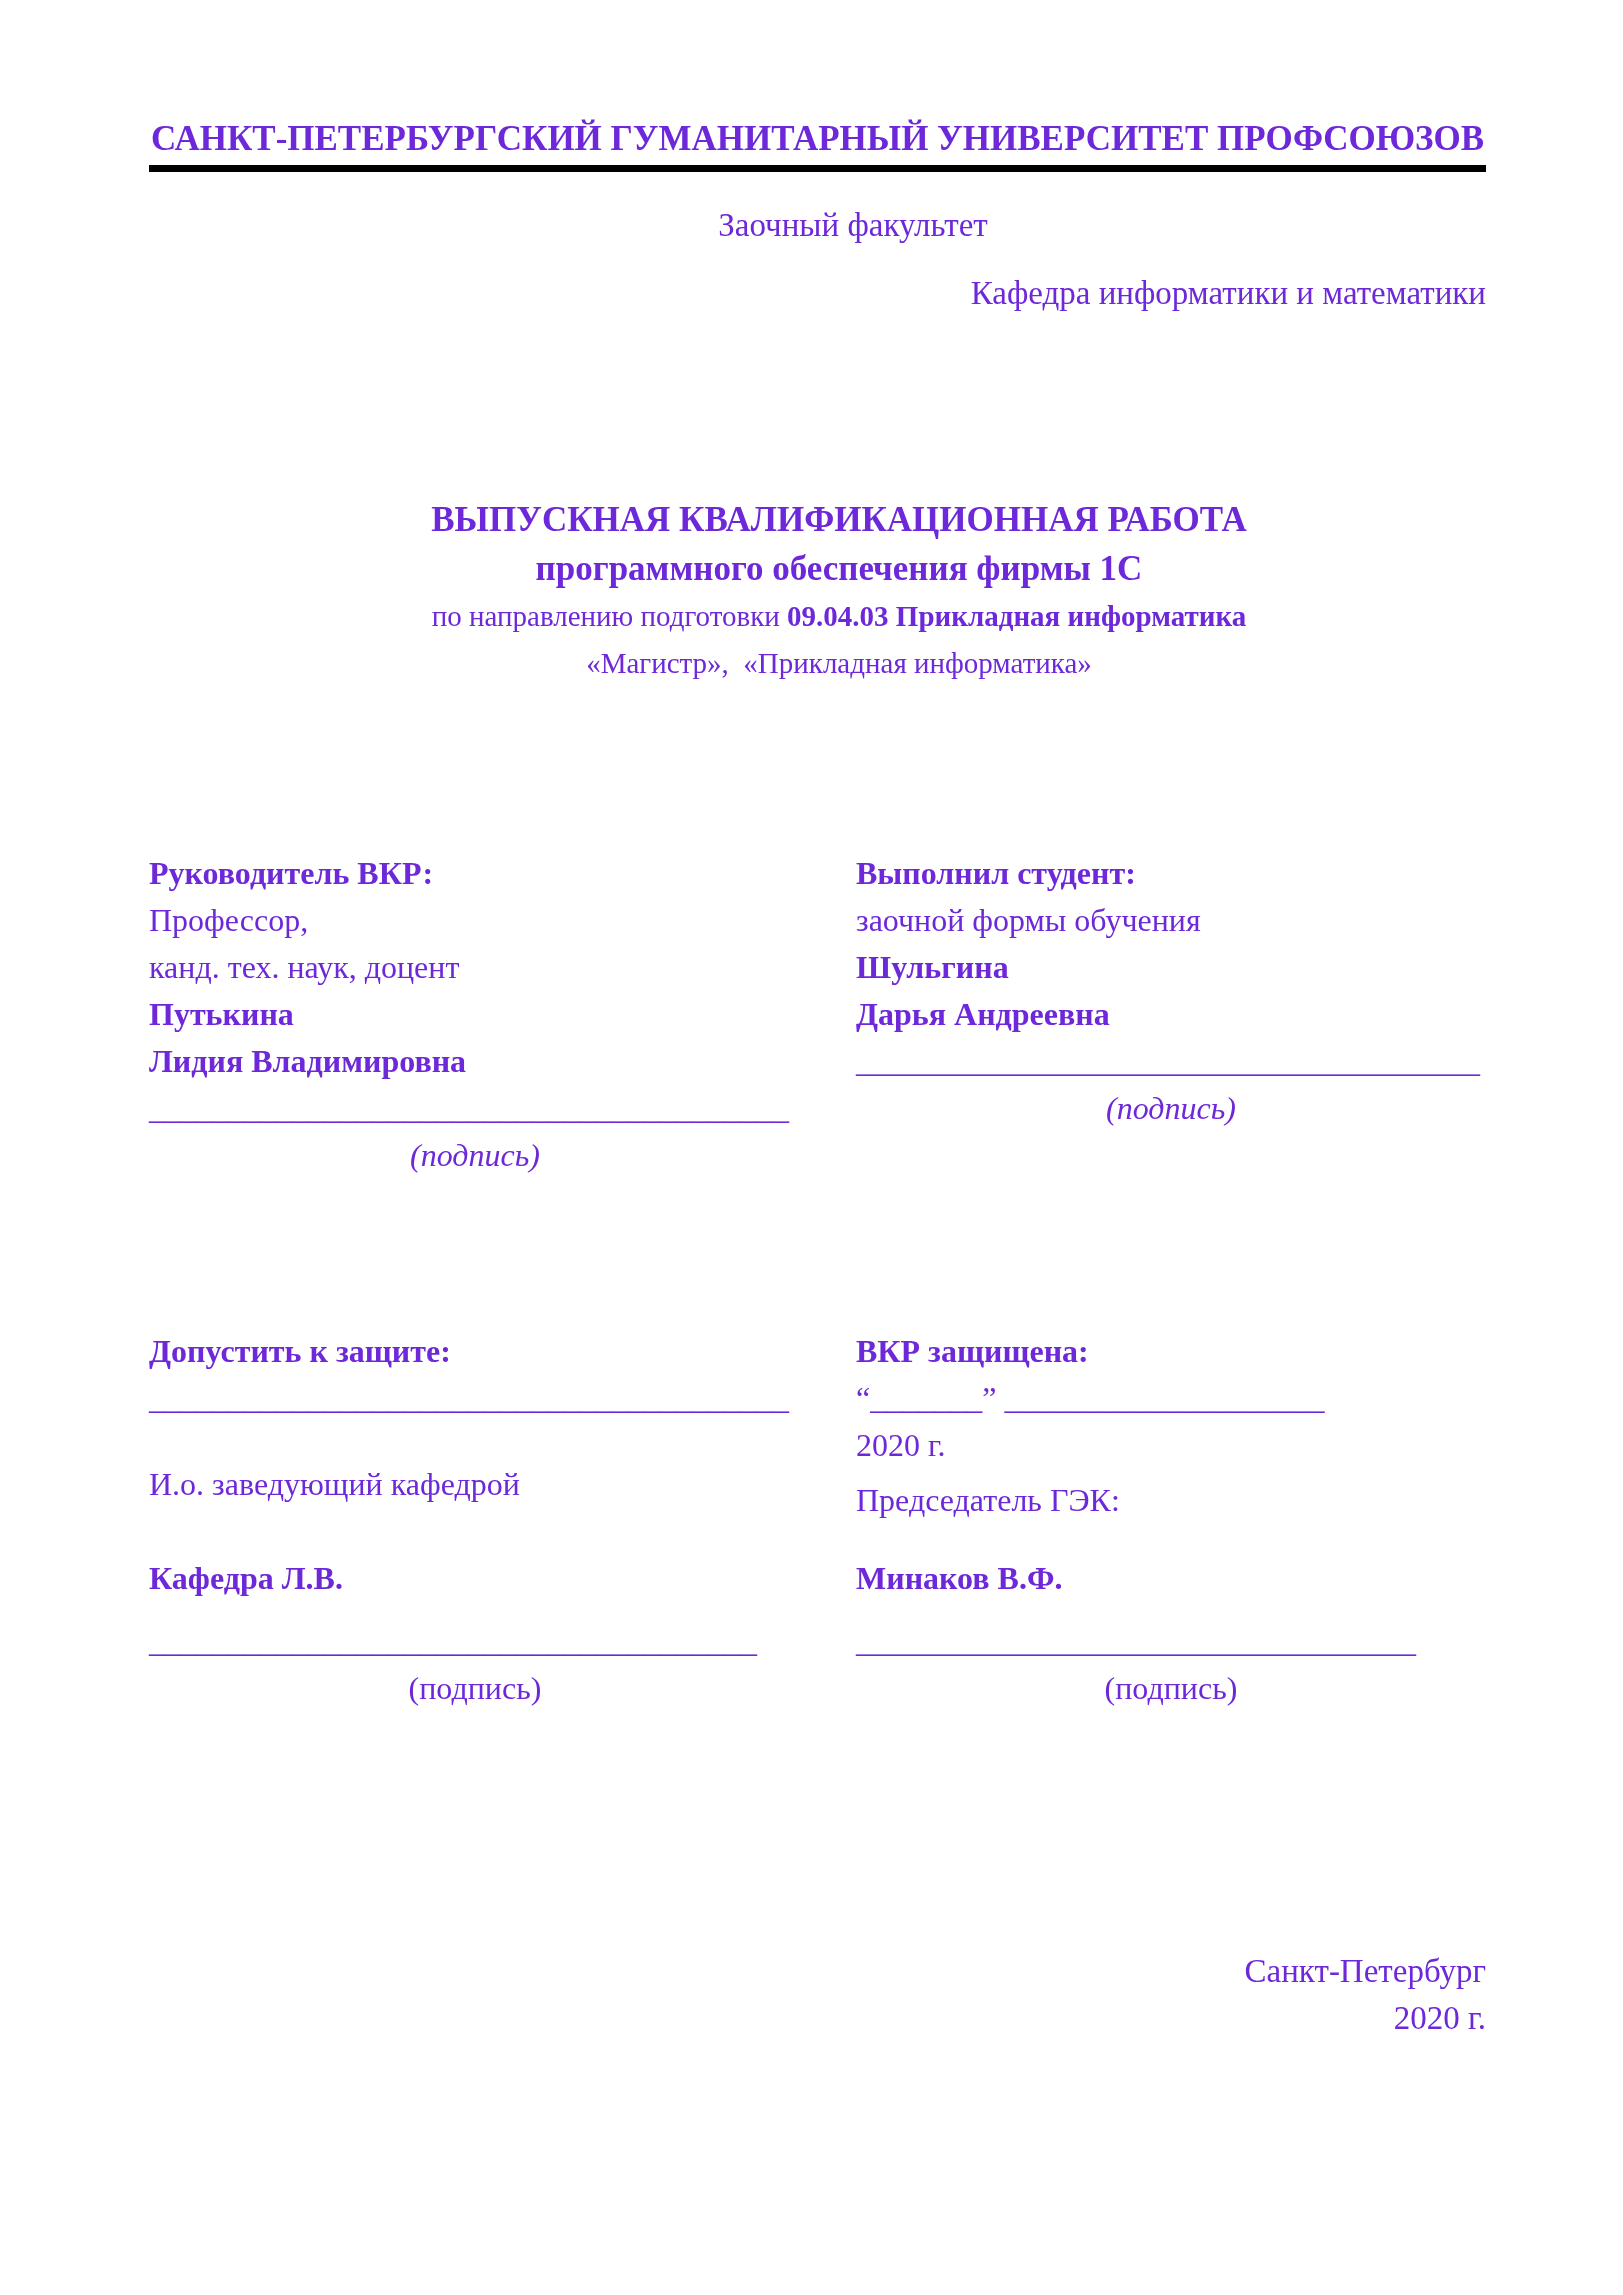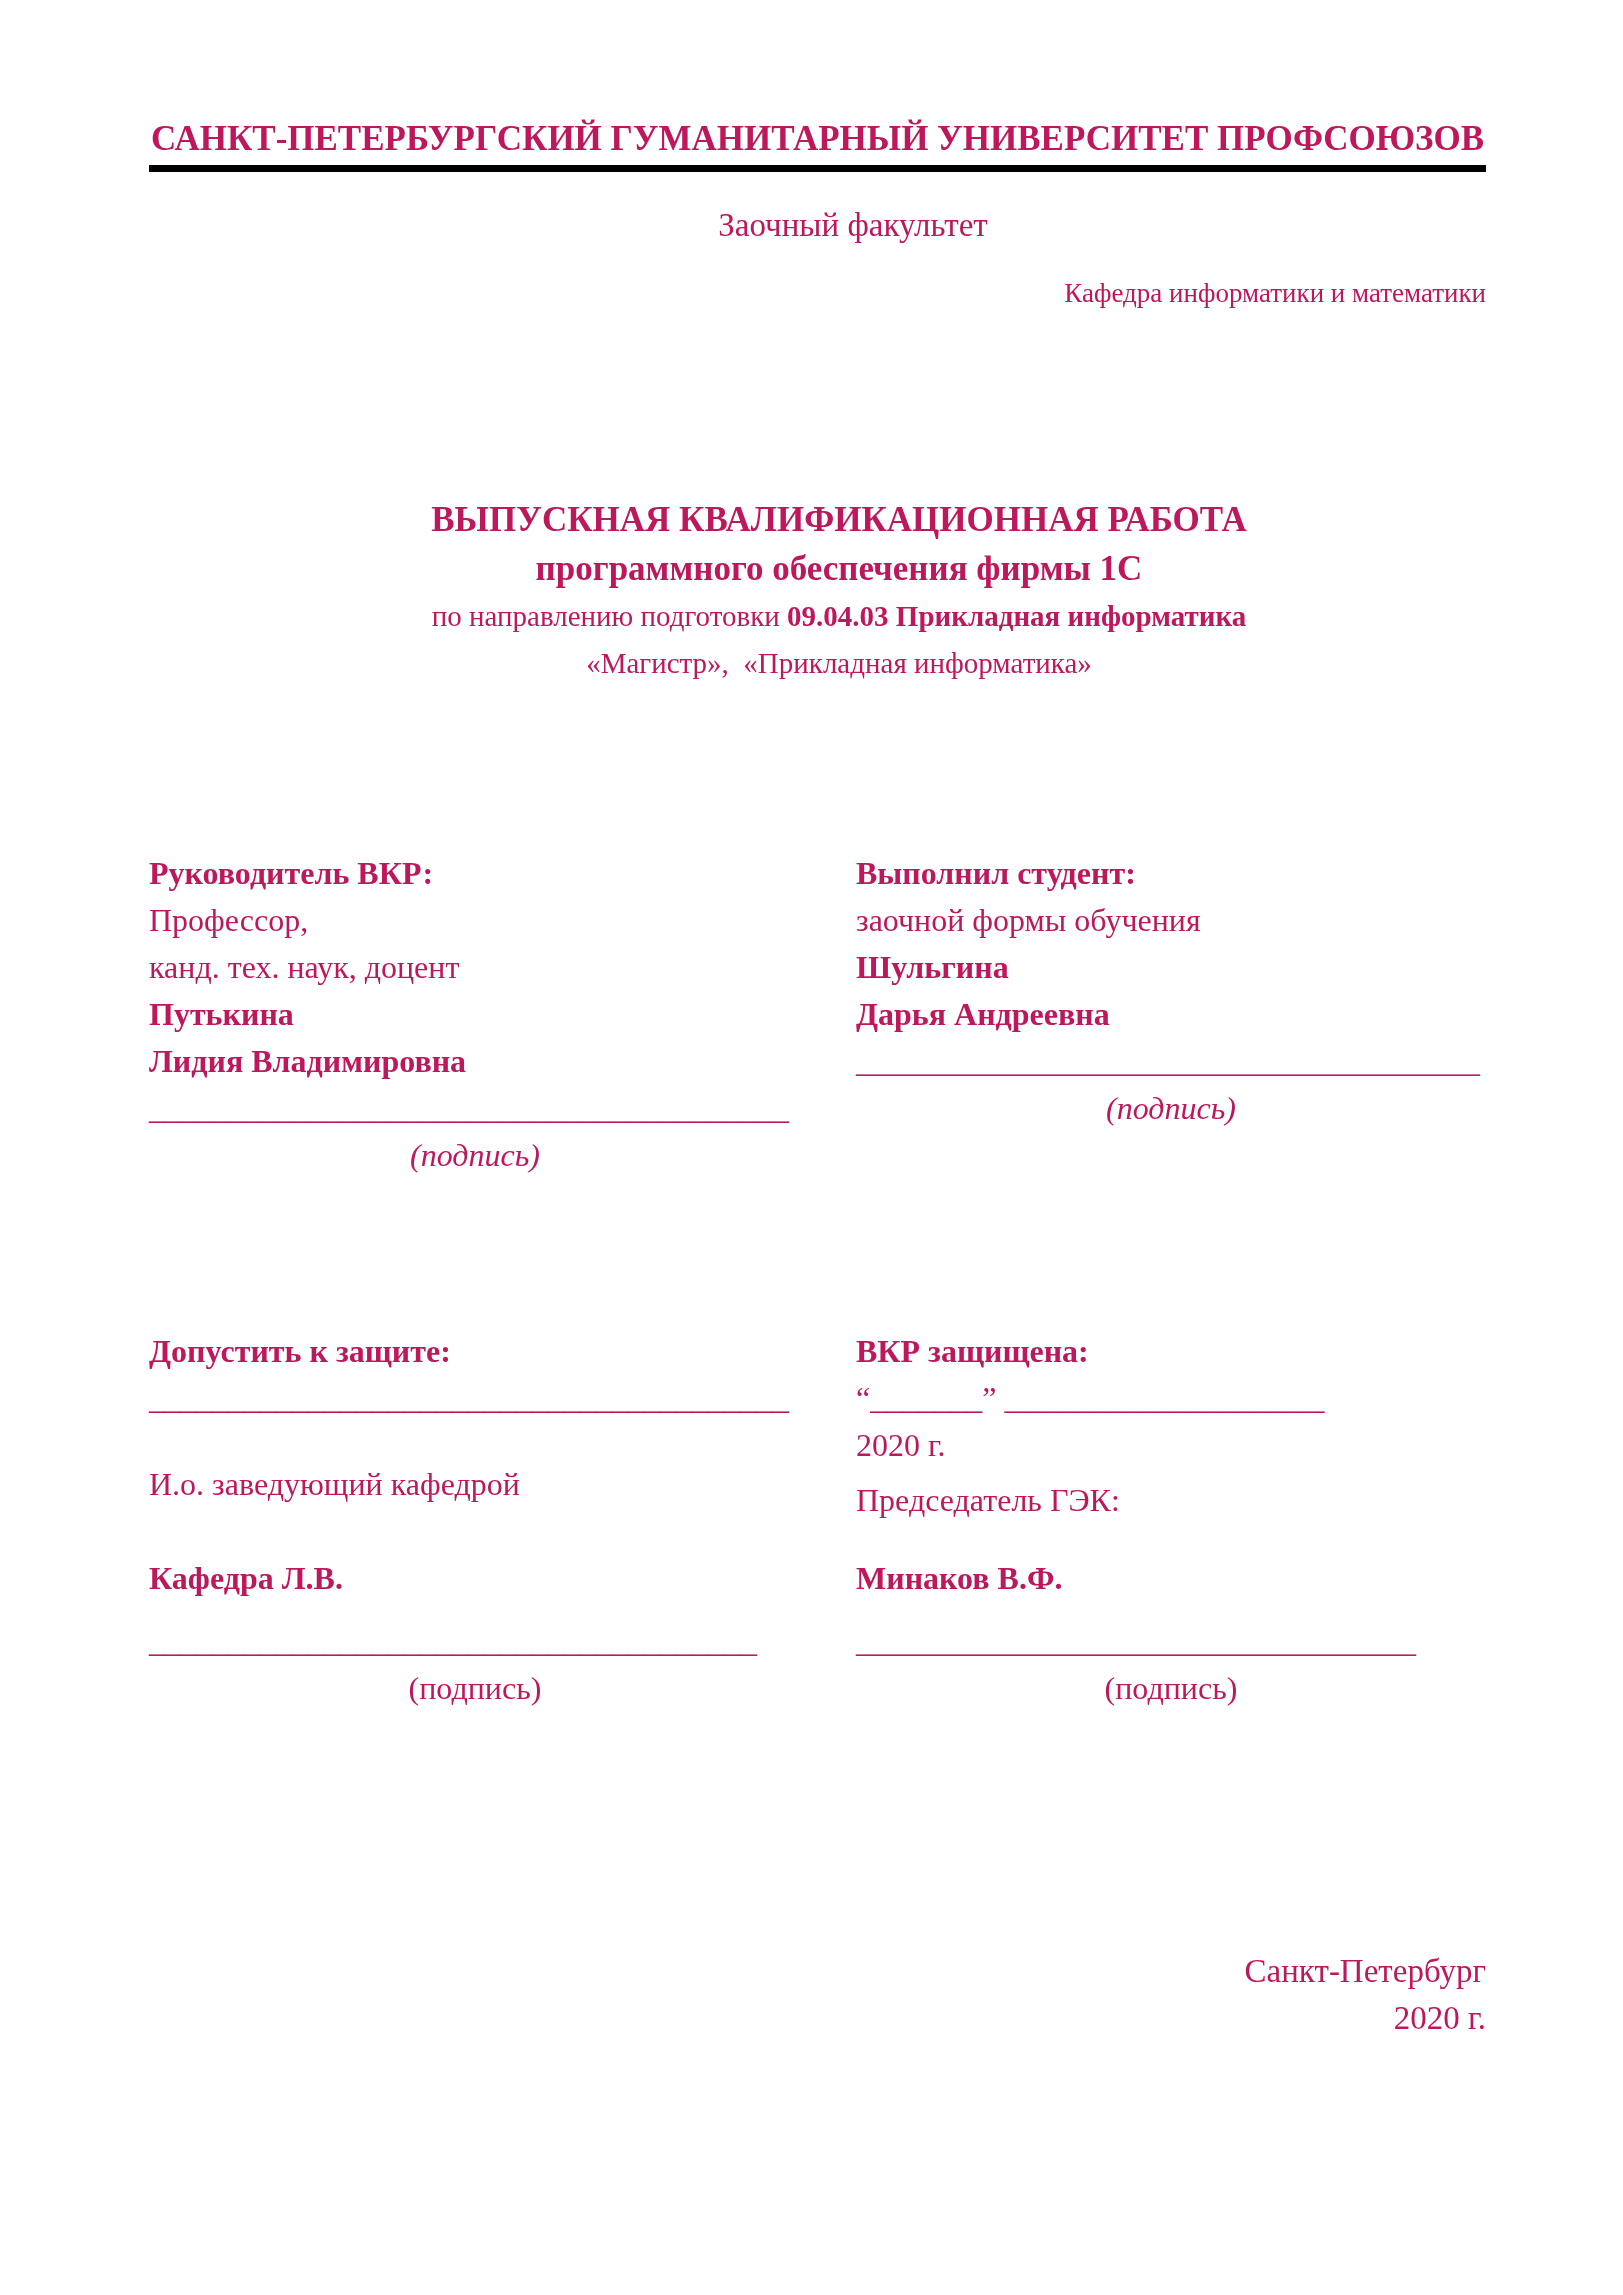--- a/index.html
+++ b/index.html
@@ -5,21 +5,21 @@
   html, body {
     margin: 0;
     padding: 0;
     background: #ffffff;
   }
   .page {
     position: relative;
     width: 1623px;
     height: 2295px;
     background: #ffffff;
-    color: #be185d;
+    color: #6d28d9;
     font-family: "Liberation Serif", "DejaVu Serif", serif;
     box-sizing: border-box;
     padding: 116px 137px 0 149px;
     overflow: hidden;
   }
   .bold { font-weight: bold; }
   .italic { font-style: italic; }
   .pre { white-space: pre-wrap; }
 
   .univ {
@@ -35,21 +35,21 @@
   }
   .faculty {
     margin-top: 30px;
     font-size: 33px;
     line-height: 46px;
     text-align: center;
     text-indent: 71px;
   }
   .dept {
     margin-top: 22px;
-    font-size: 27px;
+    font-size: 33px;
     line-height: 46px;
     text-align: right;
   }
 
   .title-block {
     margin-top: 179px;
     text-align: center;
     text-indent: 43px;
   }
   .t1 {

